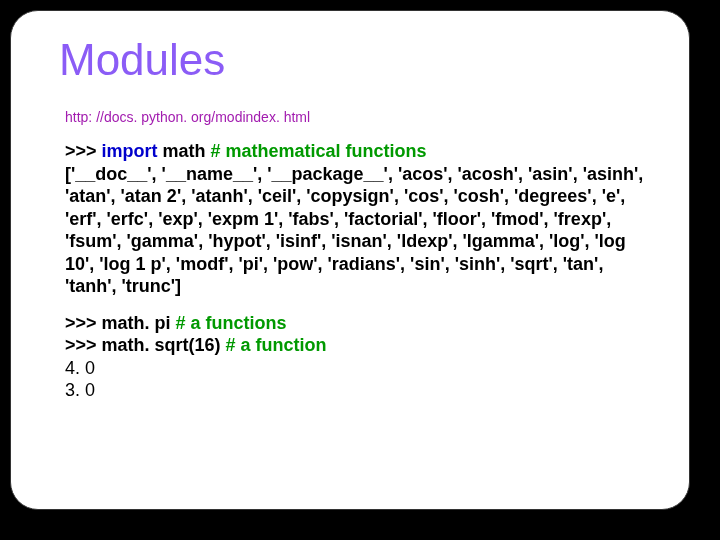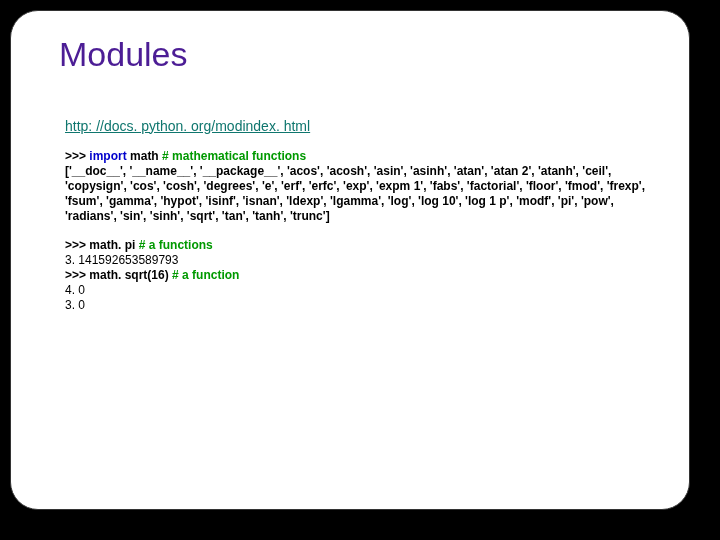--- a/index.html
+++ b/index.html
@@ -16,41 +16,40 @@
     left: 10px;
     width: 680px;
     height: 500px;
     background: #fff;
     border: 1px solid #333;
     border-radius: 28px;
     padding: 10px 0 0 0;
     box-sizing: border-box;
   }
   .title {
-    font-size: 34px;
-    color: #4c1d95;
-    margin: 14px 0 26px 48px;
+    font-size: 44px;
+    color: #8b5cf6;
+    margin: 14px 0 6px 48px;
     font-weight: normal;
   }
   .body {
     margin: 0 42px 0 54px;
     font-size: 14px;
     line-height: 1.25;
     color: #000;
   }
   .intro {
     margin-bottom: 14px;
   }
   .link {
-    color: #0f766e;
-    text-decoration: underline;
+    color: #a21caf;
   }
   .code-block {
     font-family: Arial, Helvetica, sans-serif;
-    font-size: 12px;
+    font-size: 18px;
   }
   .bold { font-weight: bold; }
   .kw-import { color: #0000cc; font-weight: bold; }
   .kw-math { color: #000; font-weight: bold; }
   .comment { color: #009900; font-weight: bold; }
   .gap { height: 14px; }
 </style>
 </head>
 <body>
 
@@ -70,21 +69,20 @@
       </div>
       <div class="bold">['__doc__', '__name__', '__package__', 'acos', 'acosh', 'asin', 'asinh', 'atan', 'atan 2', 'atanh', 'ceil', 'copysign', 'cos', 'cosh', 'degrees', 'e', 'erf', 'erfc', 'exp', 'expm 1', 'fabs', 'factorial', 'floor', 'fmod', 'frexp', 'fsum', 'gamma', 'hypot', 'isinf', 'isnan', 'ldexp', 'lgamma', 'log', 'log 10', 'log 1 p', 'modf', 'pi', 'pow', 'radians', 'sin', 'sinh', 'sqrt', 'tan', 'tanh', 'trunc']</div>
     </div>
 
     <div class="gap"></div>
 
     <div class="code-block">
       <div>
         <span class="bold">&gt;&gt;&gt; math. pi  </span><span class="comment"># a functions</span>
       </div>
-      <div>3. 141592653589793</div>
       <div>
         <span class="bold">&gt;&gt;&gt; math. sqrt(16)  </span><span class="comment"># a function</span>
       </div>
       <div>4. 0</div>
       <div>3. 0</div>
     </div>
 
   </div>
 </div>
 

